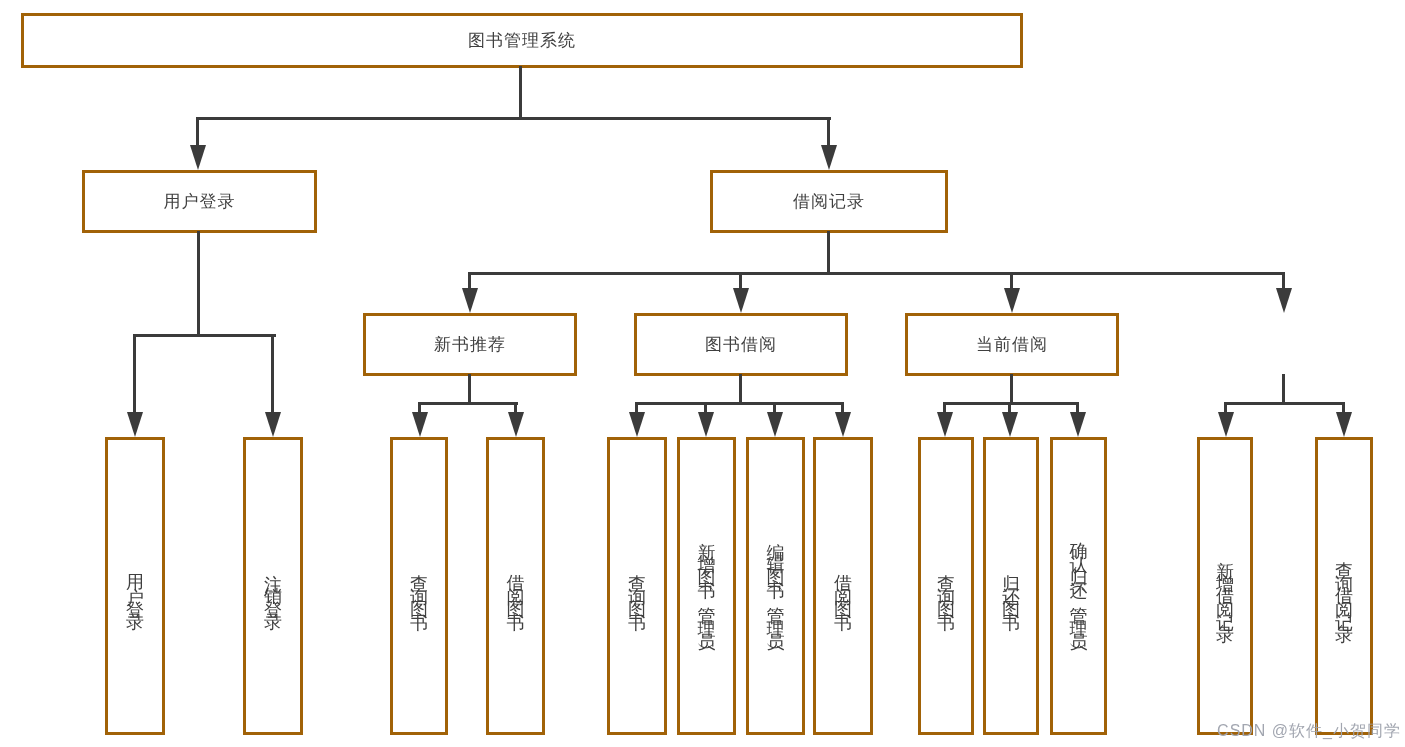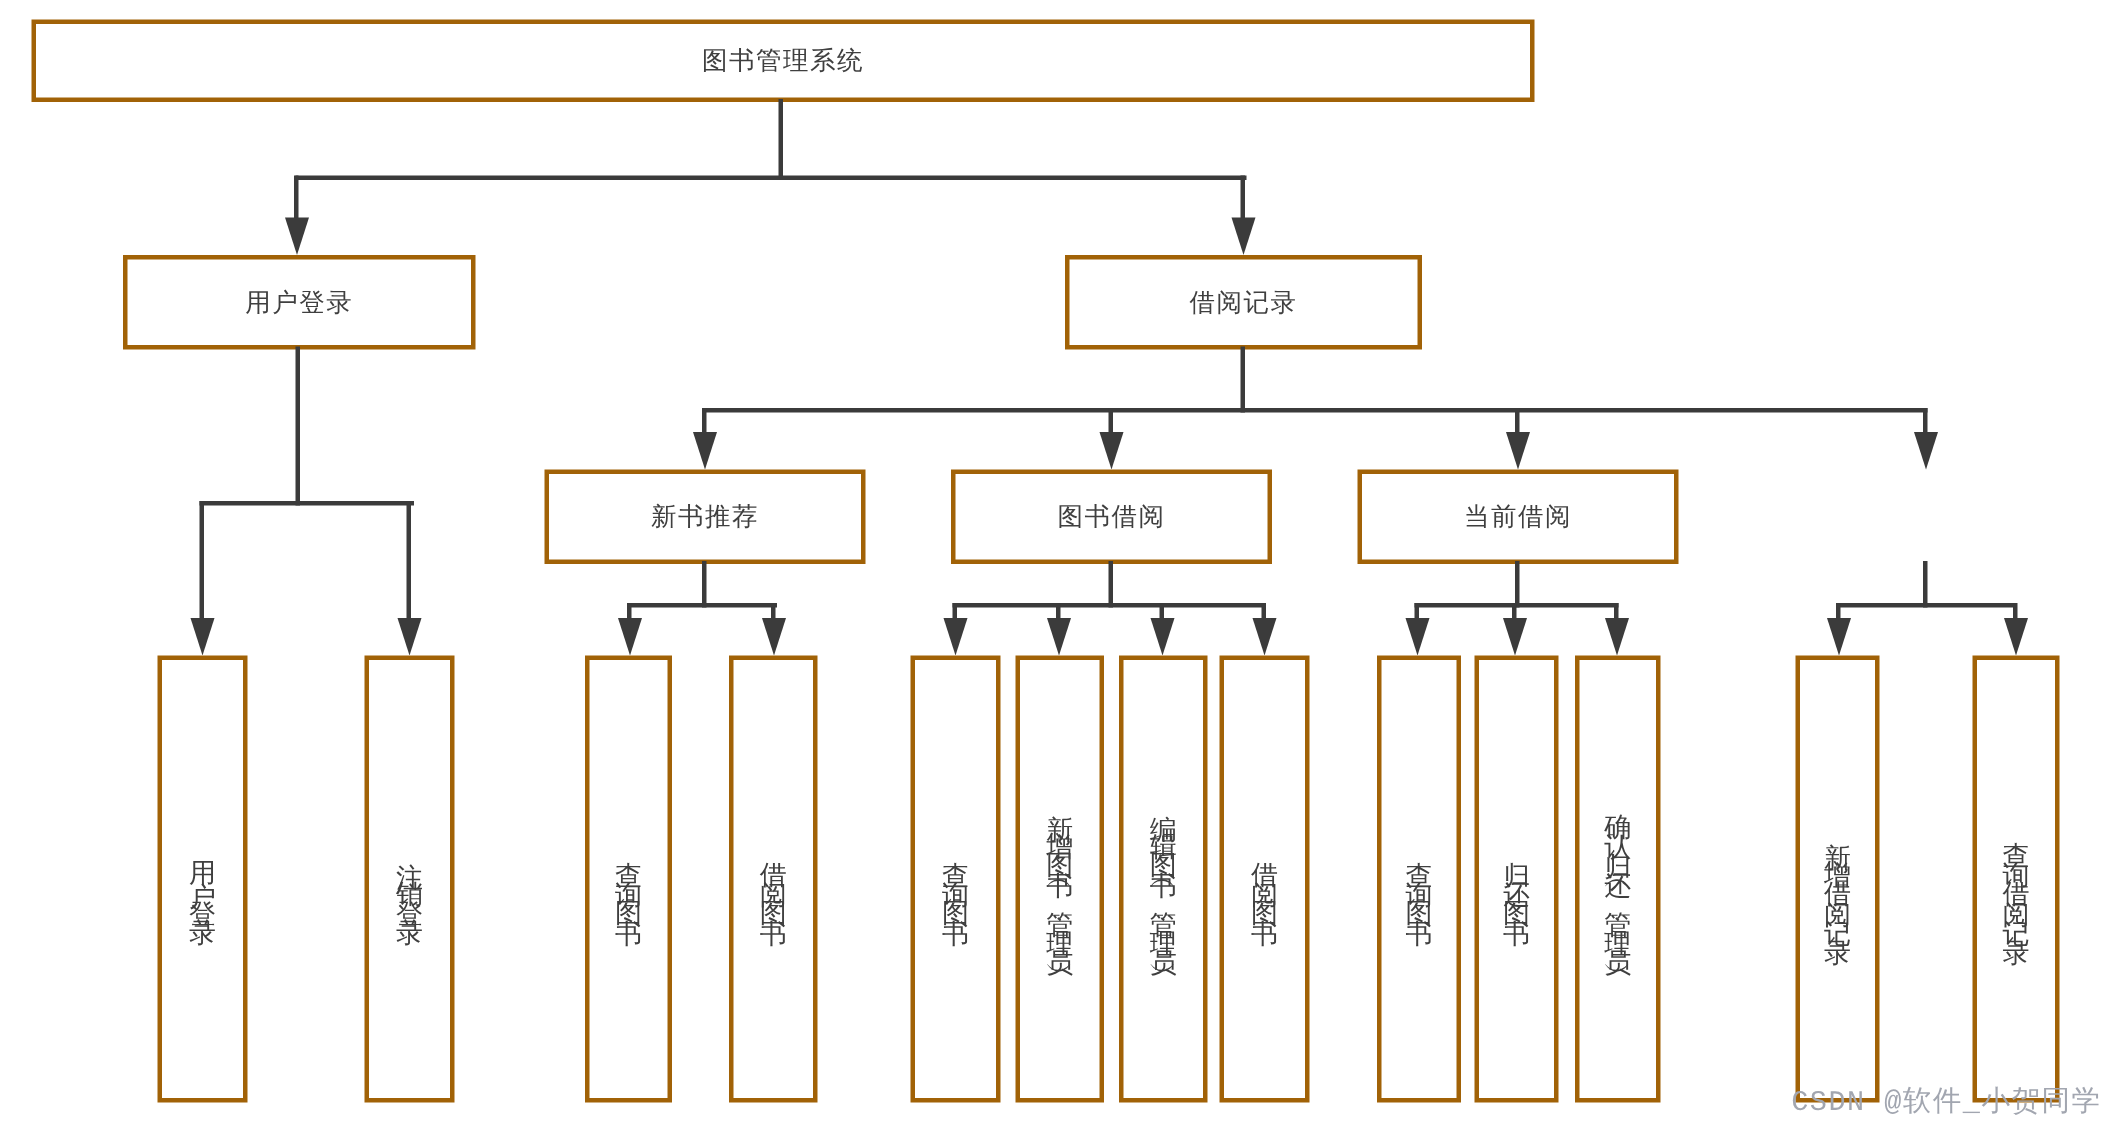--- a/index.html
+++ b/index.html
@@ -17,22 +17,22 @@
   .vbox{
     writing-mode:vertical-rl;text-orientation:mixed;
     font-size:18px;letter-spacing:13px;line-height:1;
   }
   .hl{position:absolute;height:3px;background:#3b3b3b;}
   .vl{position:absolute;width:3px;background:#3b3b3b;}
   .ah{position:absolute;width:0;height:0;
       border-left:8px solid transparent;border-right:8px solid transparent;
       border-top:25px solid #3b3b3b;}
   .watermark{
-    position:absolute;top:721px;right:4px;font-size:19px;color:#a2a6b0;
-    letter-spacing:1px;z-index:5;font-family:Liberation Mono, monospace;
+    position:absolute;top:721px;right:4px;font-size:16px;color:#a2a6b0;
+    letter-spacing:1px;z-index:5;
   }
 </style>
 </head>
 <body>
 
 <div id="canvas">
 
   <div class="box hbox" style="left:21px;top:13px;width:1002px;height:55px">图书管理系统</div>
 
   <div class="vl" style="left:519px;top:66px;height:54px"></div>

